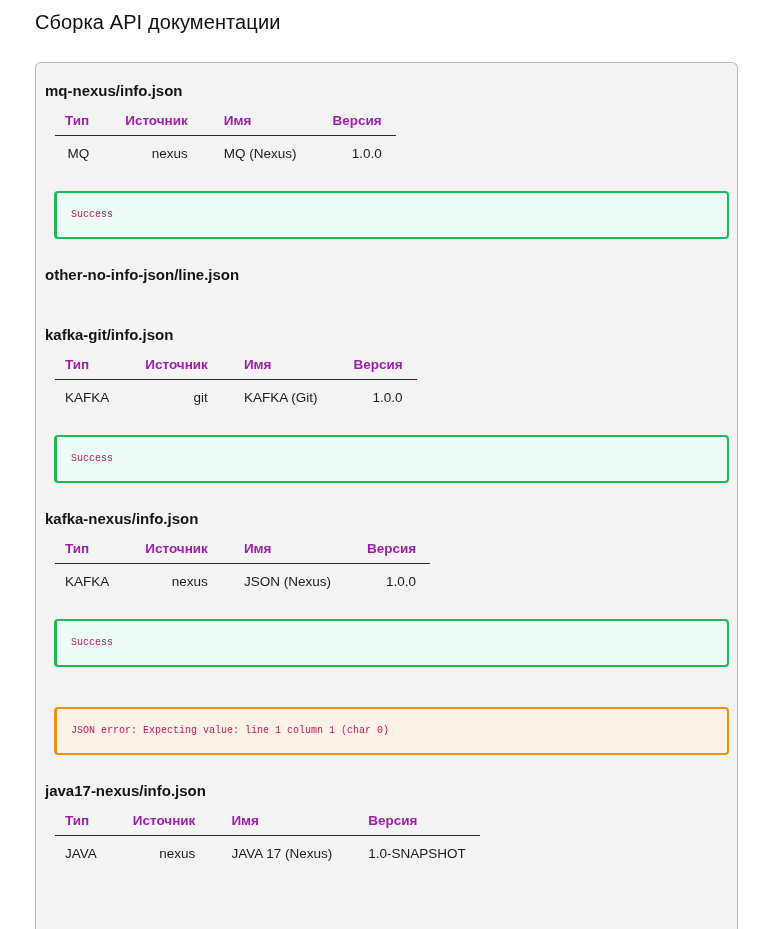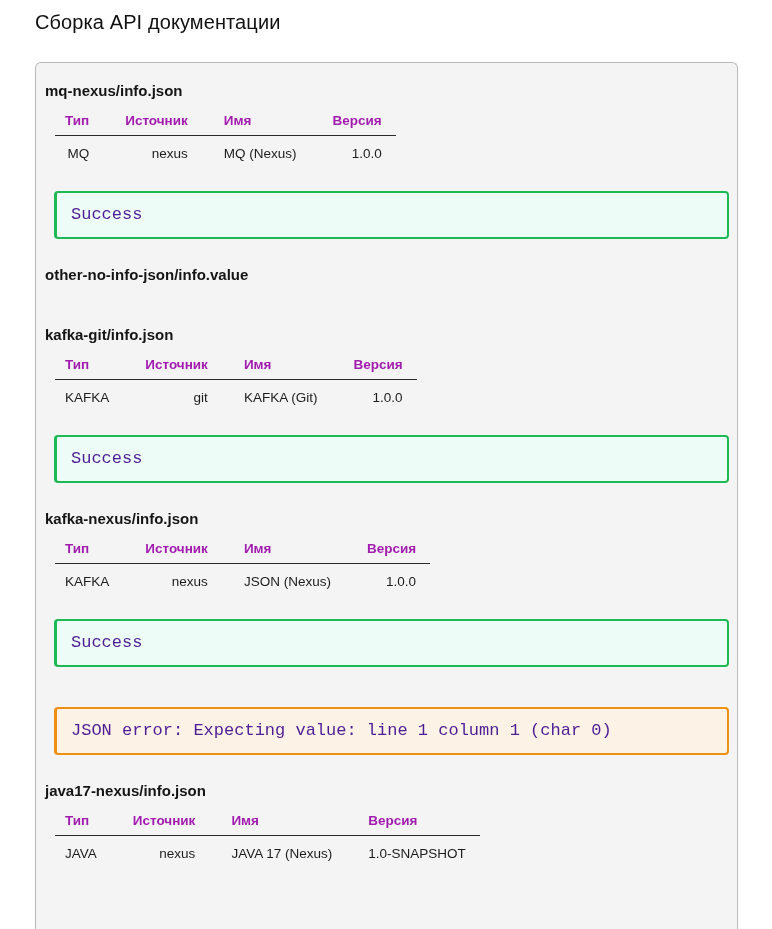--- a/index.html
+++ b/index.html
@@ -82,23 +82,23 @@
     padding: 10px 26px 8px 10px;
     white-space: nowrap;
   }
   table.info-table th:last-child,
   table.info-table td:last-child {
     padding-right: 14px;
   }
 
   .msgbox {
     font-family: "Liberation Mono", monospace;
-    font-size: 17px;
+    font-size: 10px;
     line-height: 18px;
-    color: #4c1d95;
+    color: #be185d;
     border-radius: 4px;
     padding: 13px 12px 13px 14px;
     margin-left: 9px;
     margin-right: 2px;
     white-space: pre;
     overflow: hidden;
   }
   .msgbox.success {
     background: #edfcf6;
     border: 2px solid #1db954;
@@ -141,21 +141,21 @@
                 <td>MQ (Nexus)</td>
                 <td>1.0.0</td>
               </tr>
             </tbody>
           </table>
           <div class="gap-after-table"></div>
           <div class="msgbox success">Success</div>
           <div class="gap-after-box"></div>
         </div>
         <div class="section sec-1">
-          <div class="section-heading">other-no-info-json/info.value</div>
+          <div class="section-heading">other-no-info-json/line.json</div>
           <div class="gap-after-heading"></div>
           <div class="gap-after-box"></div>
         </div>
         <div class="section sec-2">
           <div class="section-heading">kafka-git/info.json</div>
           <table class="info-table">
             <thead>
               <tr>
                 <th>Тип</th>
                 <th>Источник</th>

